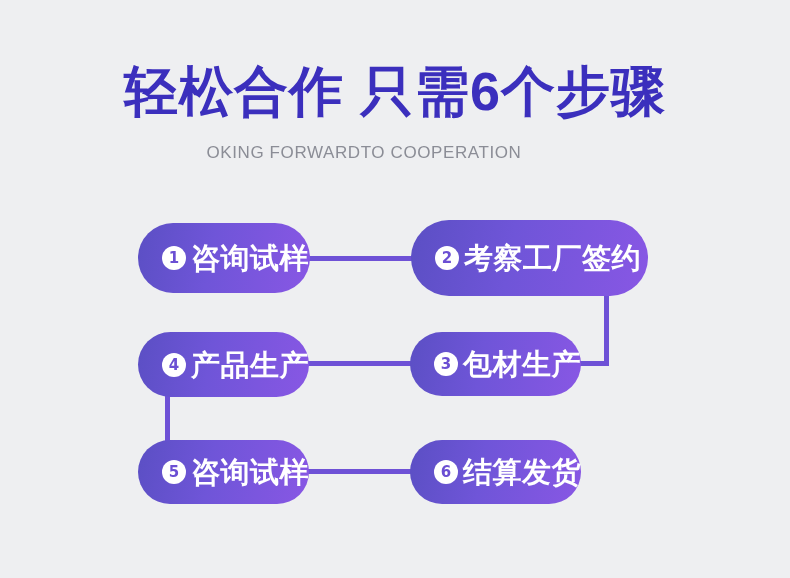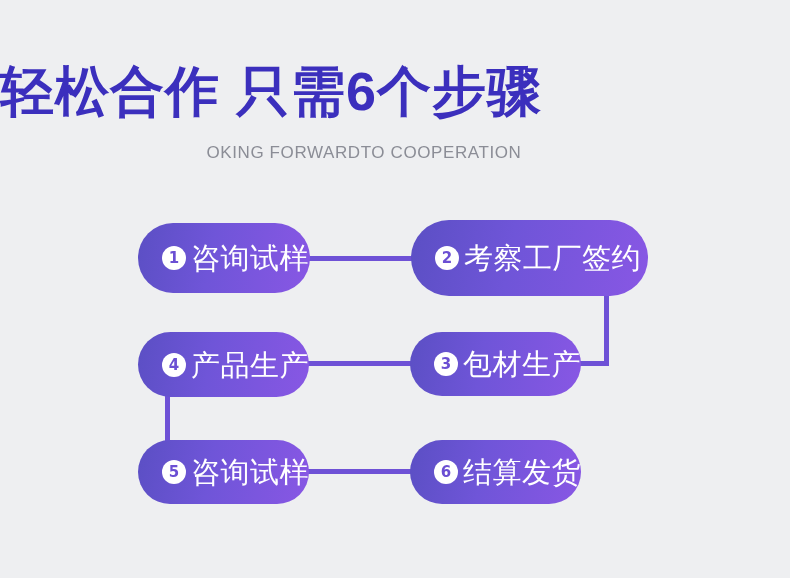--- a/index.html
+++ b/index.html
@@ -20,21 +20,21 @@
     height: 578px;
     background: #eeeff1;
   }
 
   
   .title {
     position: absolute;
     left: 0;
     top: 57px;
     width: 790px;
-    text-align: left;
+    text-align: center;
     font-size: 54px;
     line-height: 68px;
     font-weight: 700;
     color: #3b2fbd;
     letter-spacing: 1px;
     white-space: nowrap;
   }
   .subtitle {
     position: absolute;
     left: 0;
@@ -80,21 +80,21 @@
     font-size: 15px;
     line-height: 24px;
     text-align: center;
     font-weight: 600;
     margin-right: 5px;
     font-family: "DejaVu Sans", sans-serif;
   }
   .pill-label {
     font-size: 29px;
     line-height: 32px;
-    font-weight: 400;
+    font-weight: 700;
     color: #ffffff;
     white-space: nowrap;
     letter-spacing: 0.5px;
   }
 
   
   #pill-1 { left: 138px; top: 223px; width: 172px; height: 70px; }
   #pill-2 { left: 411px; top: 220px; width: 237px; height: 76px; }
   #pill-3 { left: 410px; top: 332px; width: 171px; height: 64px; }
   #pill-4 { left: 138px; top: 332px; width: 171px; height: 65px; }

